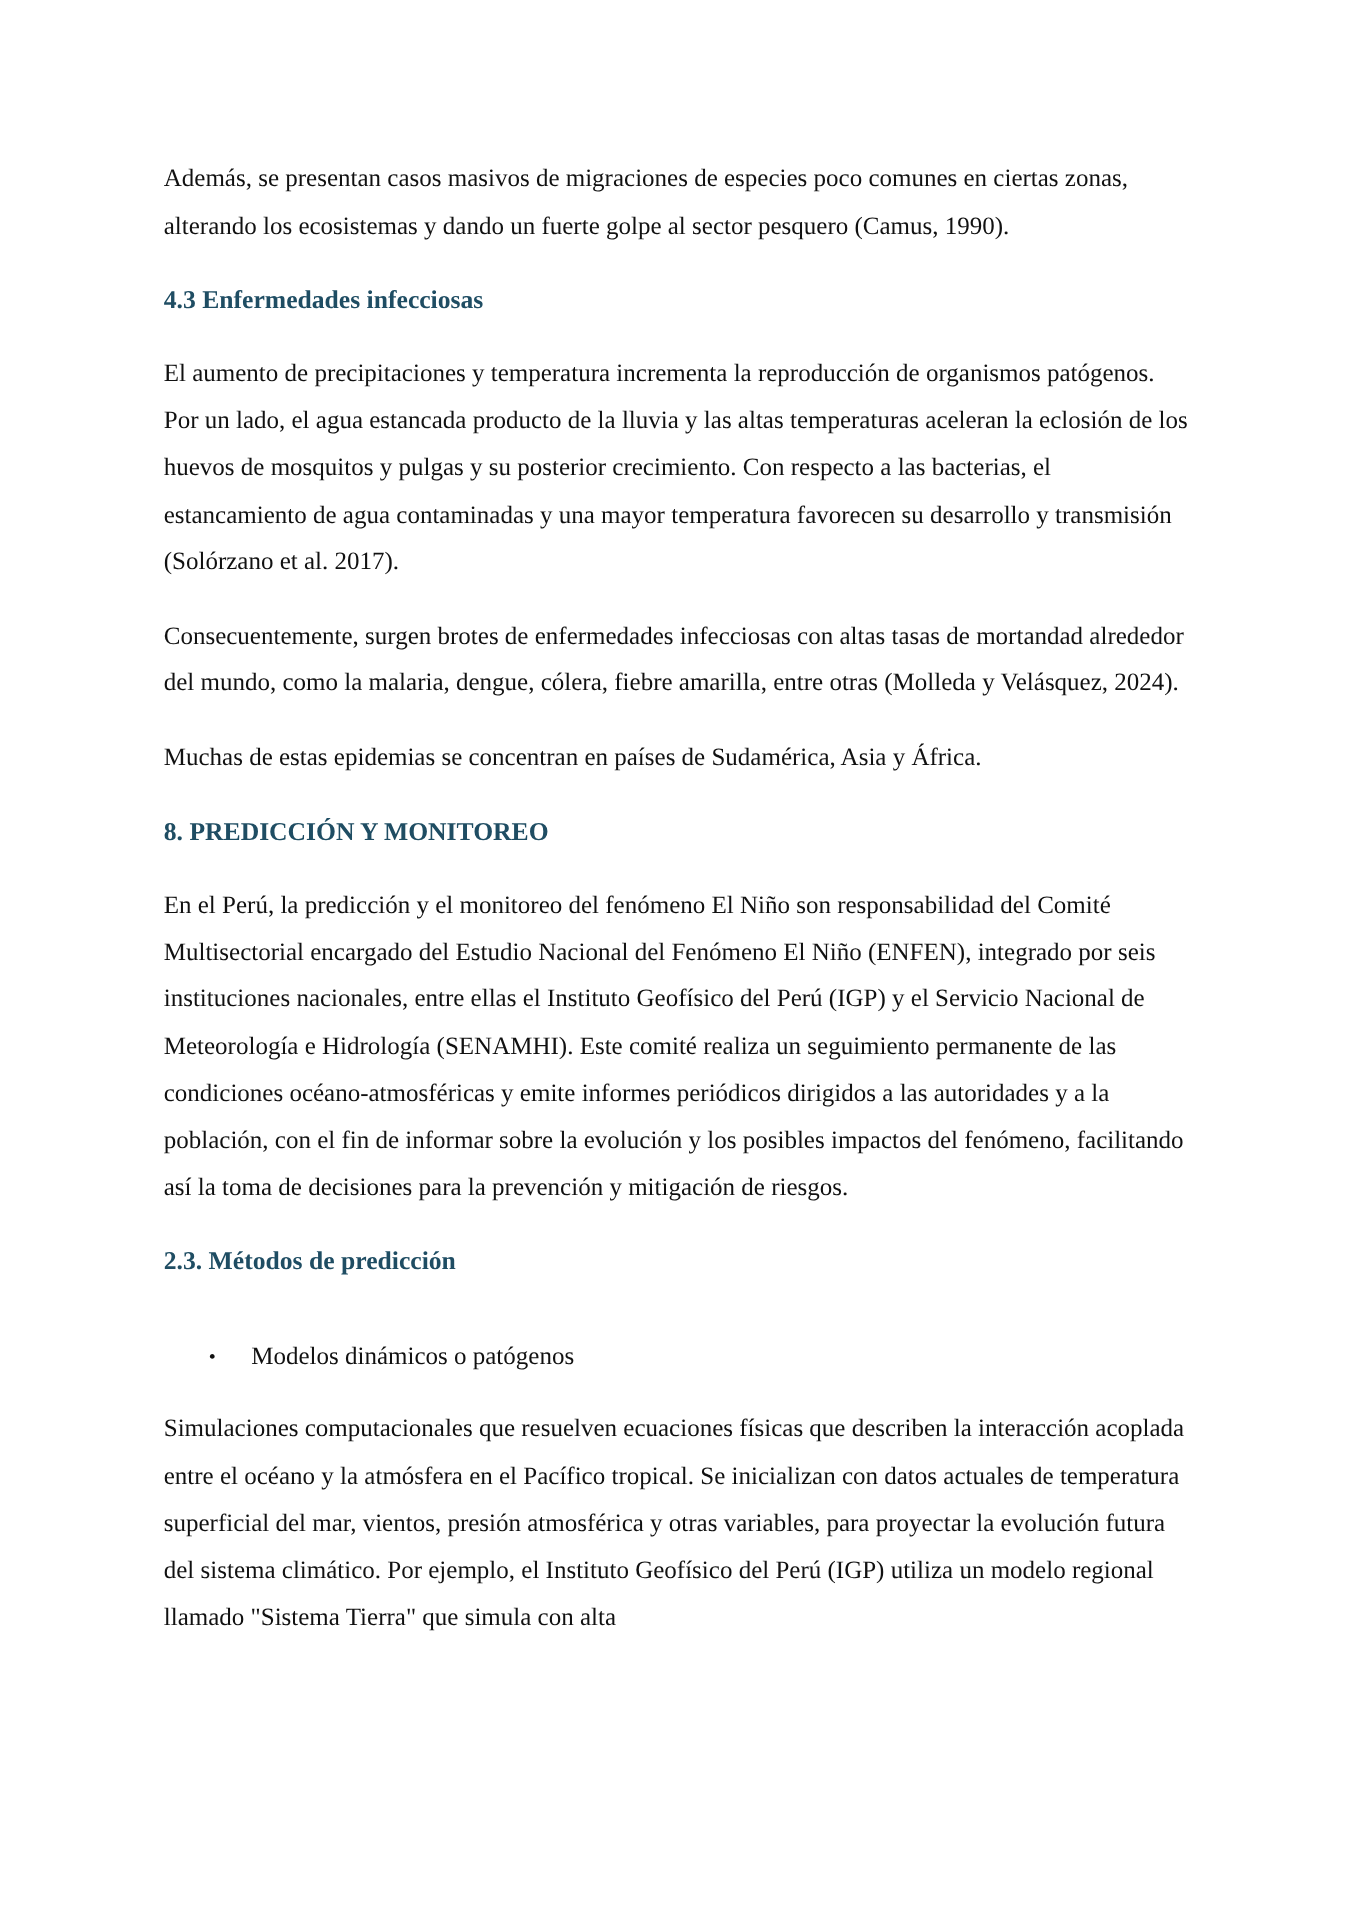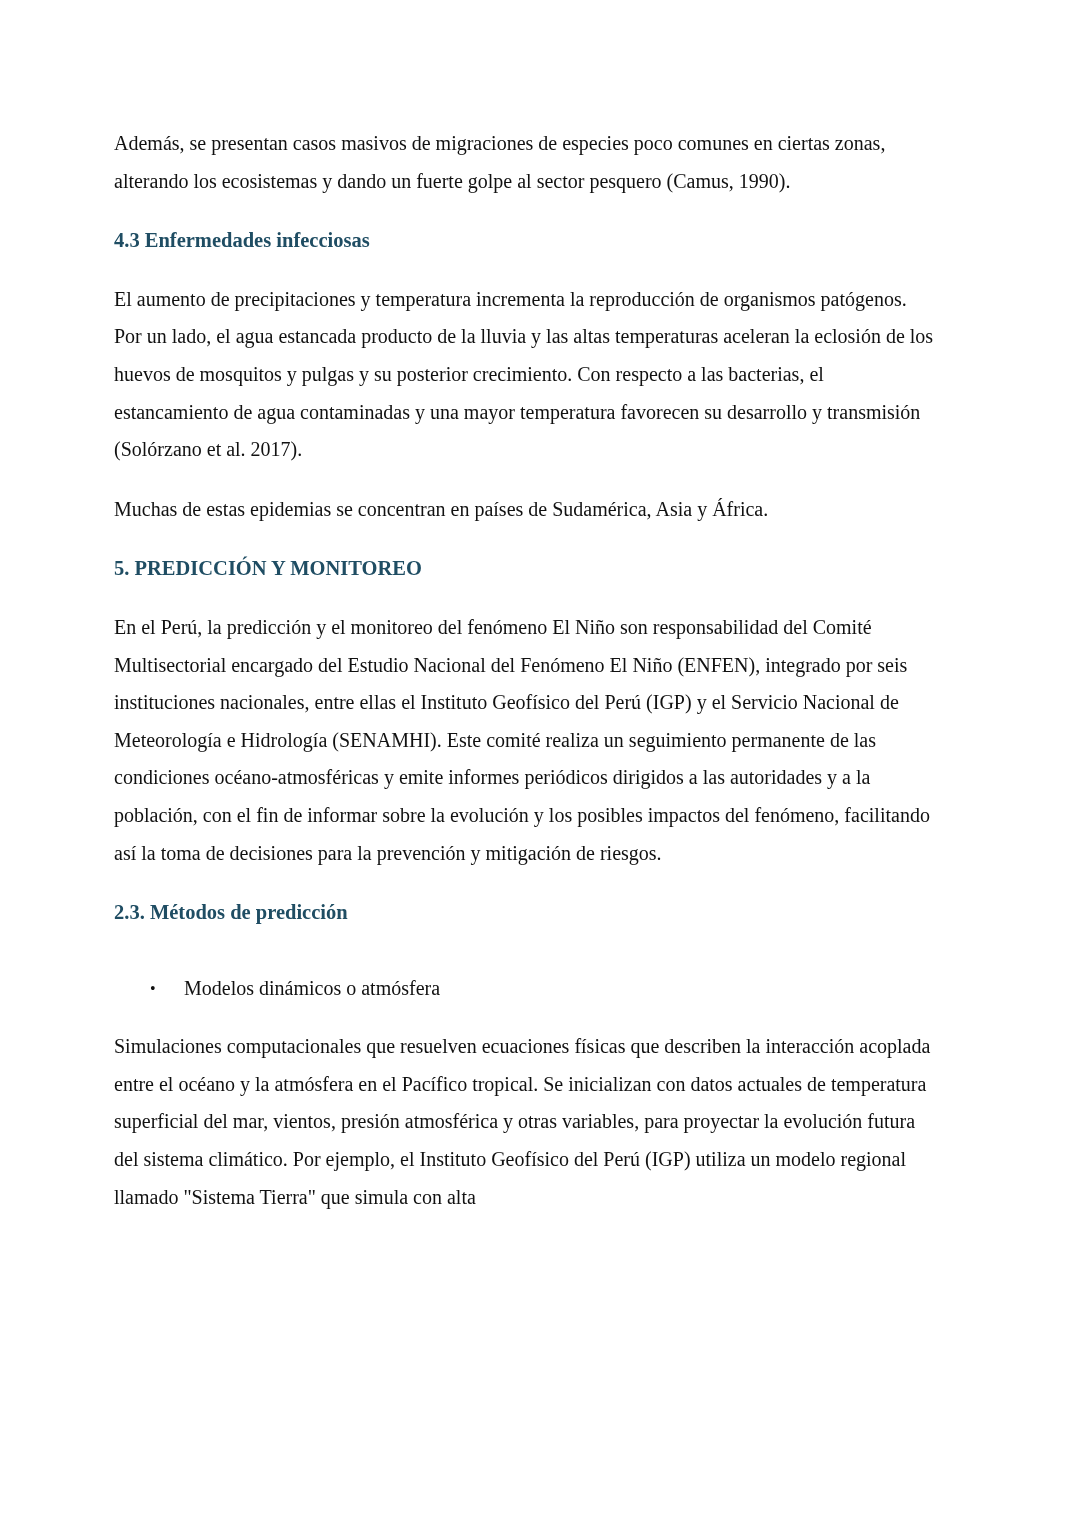--- a/index.html
+++ b/index.html
@@ -10,21 +10,21 @@
     body {
       width: 1080px;
       height: 1527px;
       position: relative;
       overflow: hidden;
       font-family: "Liberation Serif", "DejaVu Serif", serif;
       color: #111111;
     }
     .page {
       position: absolute;
-      left: 114px;
+      left: 131px;
       top: 125px;
       width: 820px;
     }
     p.body {
       margin: 0 0 22px 0;
       font-size: 20px;
       line-height: 37.6px;
     }
     h2.heading {
       margin: 0 0 21px 0;
@@ -54,30 +54,31 @@
 </head>
 <body>
 
 <div class="page">
   <p class="body">Además, se presentan casos masivos de migraciones de especies poco comunes en ciertas zonas, alterando los ecosistemas y dando un fuerte golpe al sector pesquero (Camus, 1990).</p>
 
   <h2 class="heading">4.3 Enfermedades infecciosas</h2>
 
   <p class="body">El aumento de precipitaciones y temperatura incrementa la reproducción de organismos patógenos. Por un lado, el agua estancada producto de la lluvia y las altas temperaturas aceleran la eclosión de los huevos de mosquitos y pulgas y su posterior crecimiento. Con respecto a las bacterias, el estancamiento de agua contaminadas y una mayor temperatura favorecen su desarrollo y transmisión (Solórzano et al. 2017).</p>
 
+  <p class="body">Consecuentemente, surgen brotes de enfermedades infecciosas con altas tasas de mortandad alrededor del mundo, como la malaria, dengue, cólera, fiebre amarilla, entre otras (Molleda y Velásquez, 2024).</p>
 
   <p class="body">Muchas de estas epidemias se concentran en países de Sudamérica, Asia y África.</p>
 
-  <h2 class="heading">5. PREDICCIÓN Y MONITOREO</h2>
+  <h2 class="heading">8. PREDICCIÓN Y MONITOREO</h2>
 
   <p class="body">En el Perú, la predicción y el monitoreo del fenómeno El Niño son responsabilidad del Comité Multisectorial encargado del Estudio Nacional del Fenómeno El Niño (ENFEN), integrado por seis instituciones nacionales, entre ellas el Instituto Geofísico del Perú (IGP) y el Servicio Nacional de Meteorología e Hidrología (SENAMHI). Este comité realiza un seguimiento permanente de las condiciones océano-atmosféricas y emite informes periódicos dirigidos a las autoridades y a la población, con el fin de informar sobre la evolución y los posibles impactos del fenómeno, facilitando así la toma de decisiones para la prevención y mitigación de riesgos.</p>
 
   <h2 class="heading">2.3. Métodos de predicción</h2>
 
   <ul class="bullets">
     <li>
       <span class="bullet">•</span>
-      <span>Modelos dinámicos o atmósfera</span>
+      <span>Modelos dinámicos o patógenos</span>
     </li>
   </ul>
 
   <p class="body">Simulaciones computacionales que resuelven ecuaciones físicas que describen la interacción acoplada entre el océano y la atmósfera en el Pacífico tropical. Se inicializan con datos actuales de temperatura superficial del mar, vientos, presión atmosférica y otras variables, para proyectar la evolución futura del sistema climático. Por ejemplo, el Instituto Geofísico del Perú (IGP) utiliza un modelo regional llamado "Sistema Tierra" que simula con alta</p>
 </div>
 
 </body></html>

